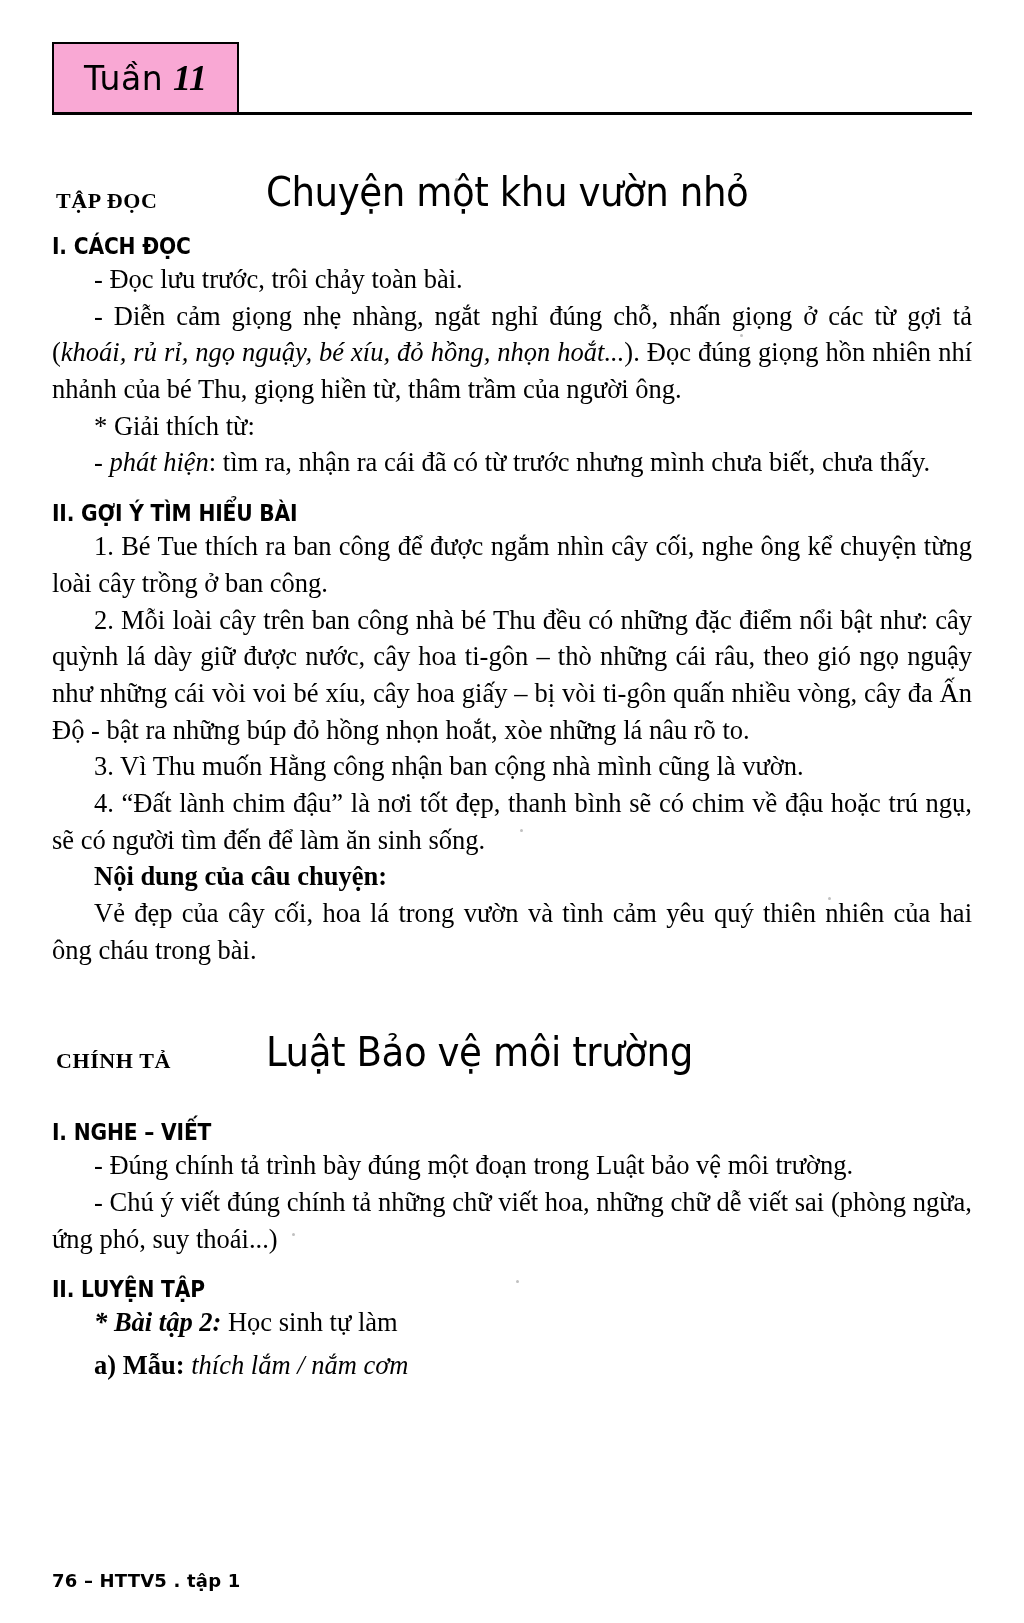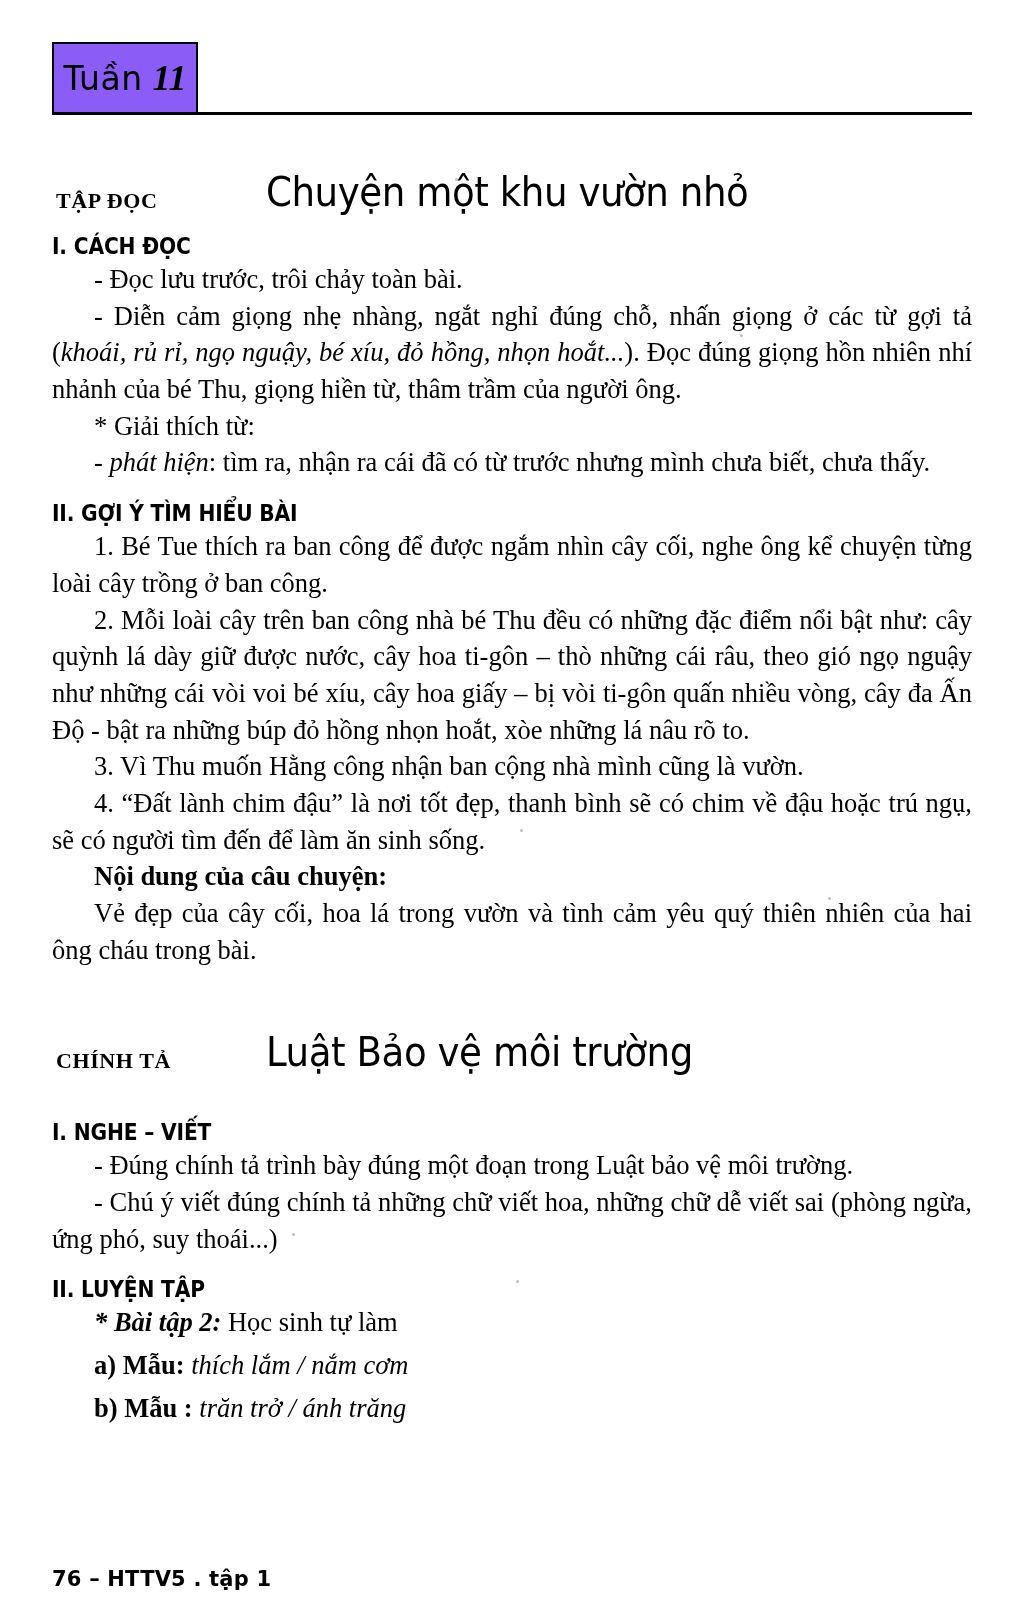--- a/index.html
+++ b/index.html
@@ -28,28 +28,28 @@
   
   .week-banner {
     position: relative;
     height: 112px;
     margin-top: 42px;
   }
   .week-box {
     position: absolute;
     left: 0;
     top: 0;
-    width: 146px;
+    width: 187px;
     height: 72px;
     border: 2.5px solid #000;
     box-sizing: border-box;
     display: flex;
     align-items: center;
     justify-content: center;
-    background: #8b5cf6;
+    background: #f9a8d4;
     z-index: 2;
   }
   .week-label {
     font-family: "DejaVu Sans", sans-serif;
     font-size: 33px;
     letter-spacing: 0.5px;
     white-space: nowrap;
   }
   .week-number {
     font-family: "Liberation Serif", serif;
@@ -138,21 +138,21 @@
   .gap-md { height: 26px; }
   .gap-lg { height: 46px; }
 
   
   .footer {
     position: absolute;
     left: 52px;
     bottom: 74px;
     font-family: "DejaVu Sans", sans-serif;
     font-weight: bold;
-    font-size: 21px;
+    font-size: 18px;
     letter-spacing: 0.2px;
   }
   .watermark {
     position: absolute;
     left: 0;
     right: 0;
     bottom: 22px;
     text-align: center;
     font-family: "DejaVu Sans", sans-serif;
     font-size: 19px;
@@ -230,21 +230,20 @@
   <div class="sect-head">II. LUYỆN TẬP</div>
 
   <p class="body indent"><span class="bdit">* Bài tập 2:</span><span> Học sinh tự làm</span></p>
 
   <div class="gap-sm"></div>
 
   <p class="body indent"><span class="bd">a) Mẫu:</span><span class="it"> thích lắm  /  nắm cơm</span></p>
 
   <div class="gap-sm"></div>
 
-  <p class="body indent"><span class="bd">b) Mẫu :</span><span class="it"> trăn trở  /  ánh trăng</span></p>
 
   <div class="footer">76 – HTTV5 . tập 1</div>
   <div class="watermark">GiaiBaiTap123.com</div>
 
   <span class="speck" style="left:93px;  top:35px;"></span>
   <span class="speck" style="left:455px; top:136px;"></span>
   <span class="speck" style="left:740px; top:292px;"></span>
   <span class="speck" style="left:520px; top:787px;"></span>
   <span class="speck" style="left:828px; top:855px;"></span>
   <span class="speck" style="left:292px; top:1191px;"></span>

